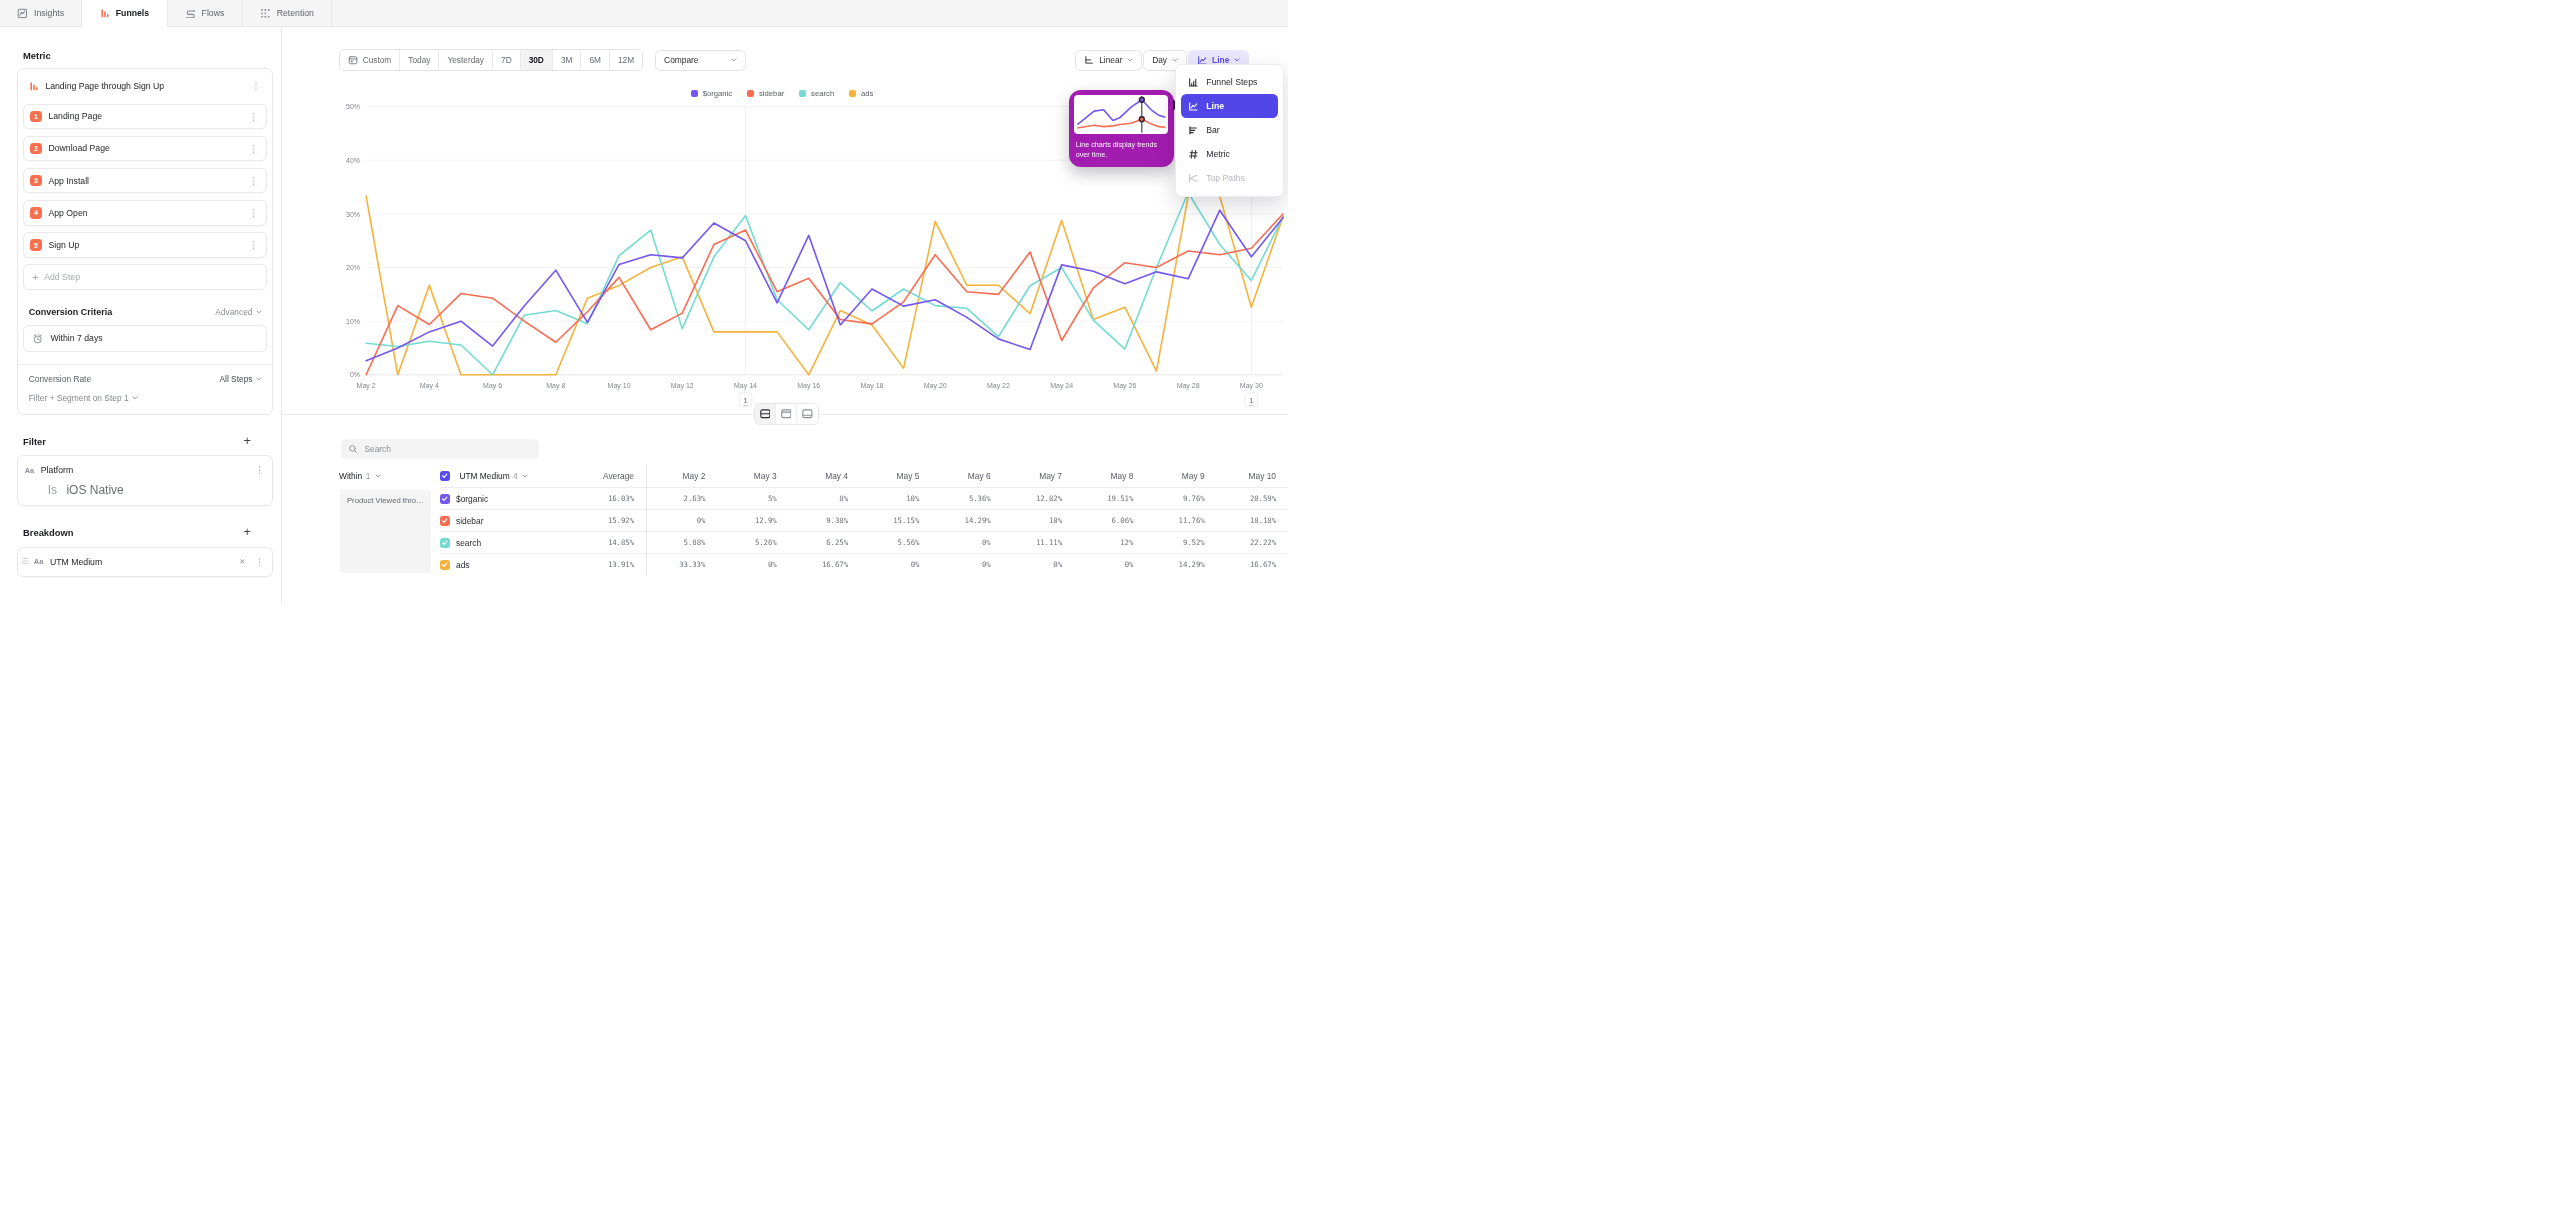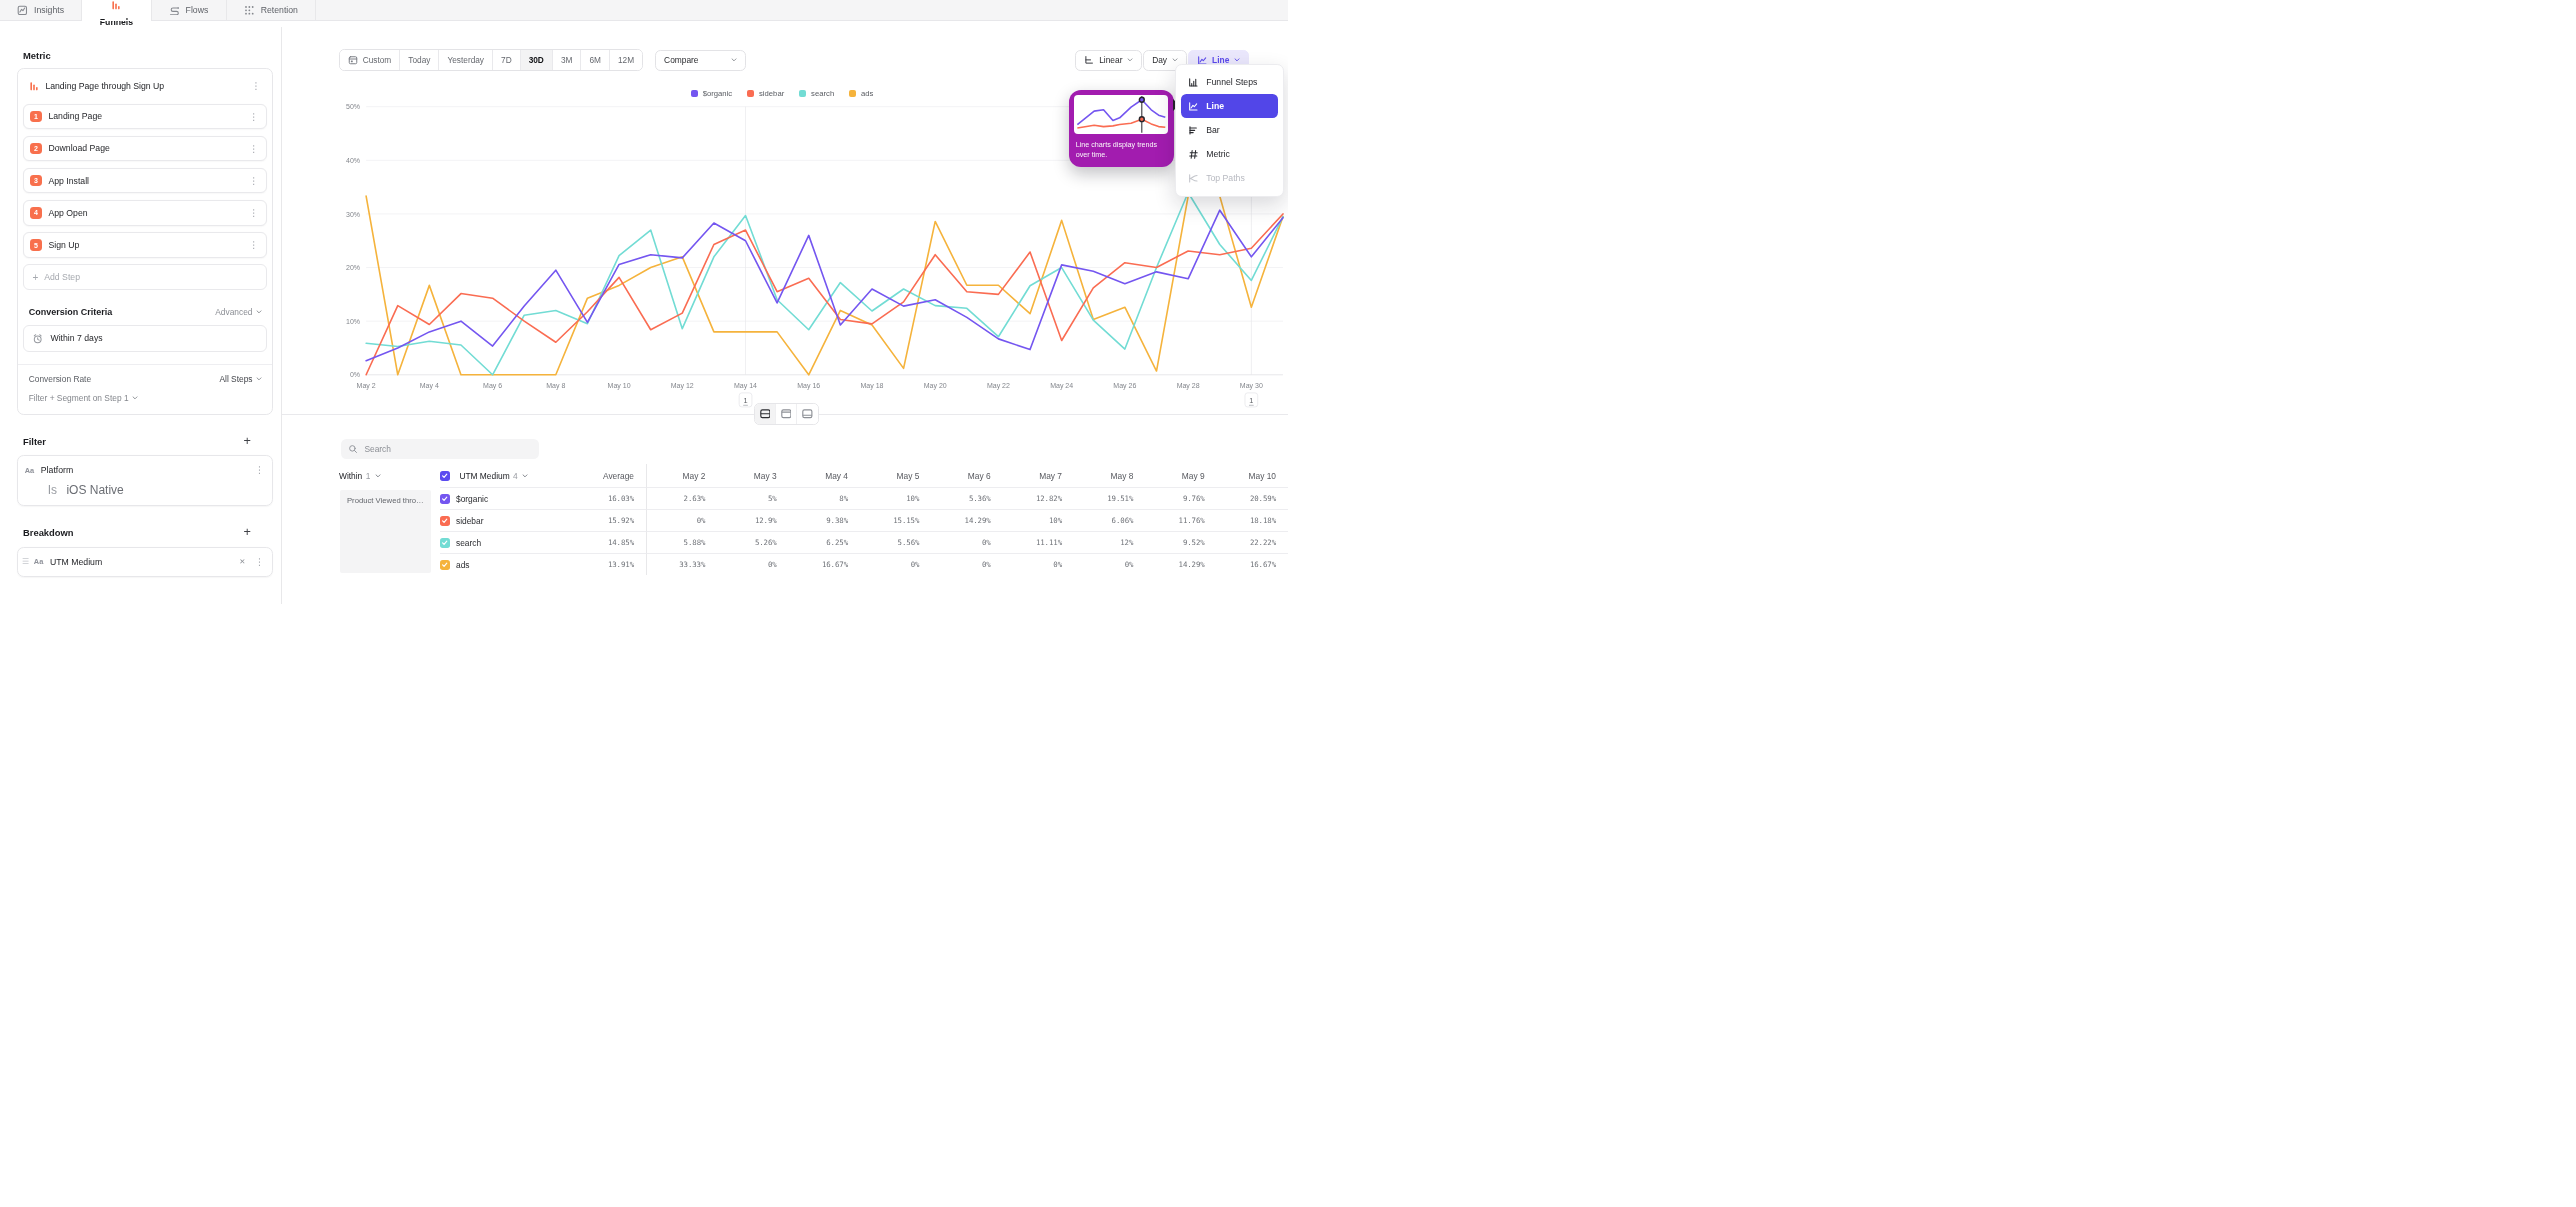--- a/index.html
+++ b/index.html
@@ -1,26 +1,26 @@
 <!DOCTYPE html>
 <html style="font-size:10.7px"><head>
 <meta charset="utf-8">
 <style>
   * { margin:0; padding:0; box-sizing:border-box; }
   html,body { width:1288px; height:604px; background:#fff; overflow:hidden;
               font-family:"Liberation Sans", sans-serif; color:#26272b; }
   .app { position:relative; width:1288px; height:604px; }
 
   
-  .topbar { position:absolute; left:0; top:0; width:1288px; height:21px;
+  .topbar { position:absolute; left:0; top:0; width:1288px; height:27px;
             background:#f5f5f6; border-bottom:0.7px solid #e7e7ea; display:flex; z-index:5;}
   .tab { display:flex; align-items:center; gap:6px; padding:0 17.4px; height:100%;
          font-size:8.7px; color:#5f6268; border-right:0.7px solid #e8e8ea; cursor:pointer; position:relative;}
   .tab .ticon { display:flex; color:#85888e; }
-  .tab.active { background:#fff; color:#17181b; font-weight:700;flex-direction:column; }
+  .tab.active { background:#fff; color:#17181b; font-weight:700; }
   .tab.active::after { content:""; position:absolute; left:0; right:0; bottom:-0.7px; height:0.7px; background:#fff; }
   .tab.active .ticon { color:#f8704d; }
 
   
   .sidebar { position:absolute; left:0; top:27px; width:282px; height:577px;
              background:#fff; border-right:0.7px solid #e8e8ea; overflow:hidden; }
   .sb-h { font-size:9.4px; font-weight:700; color:#1b1c20; }
   .sb-metric-h { margin:23px 0 7.4px 23px; }
   .metric-card { margin:0 8px 0 17px; border:0.7px solid #e7e7ea; border-radius:6.7px;
                  padding:4.7px 4.7px 10.7px; background:#fff; }

